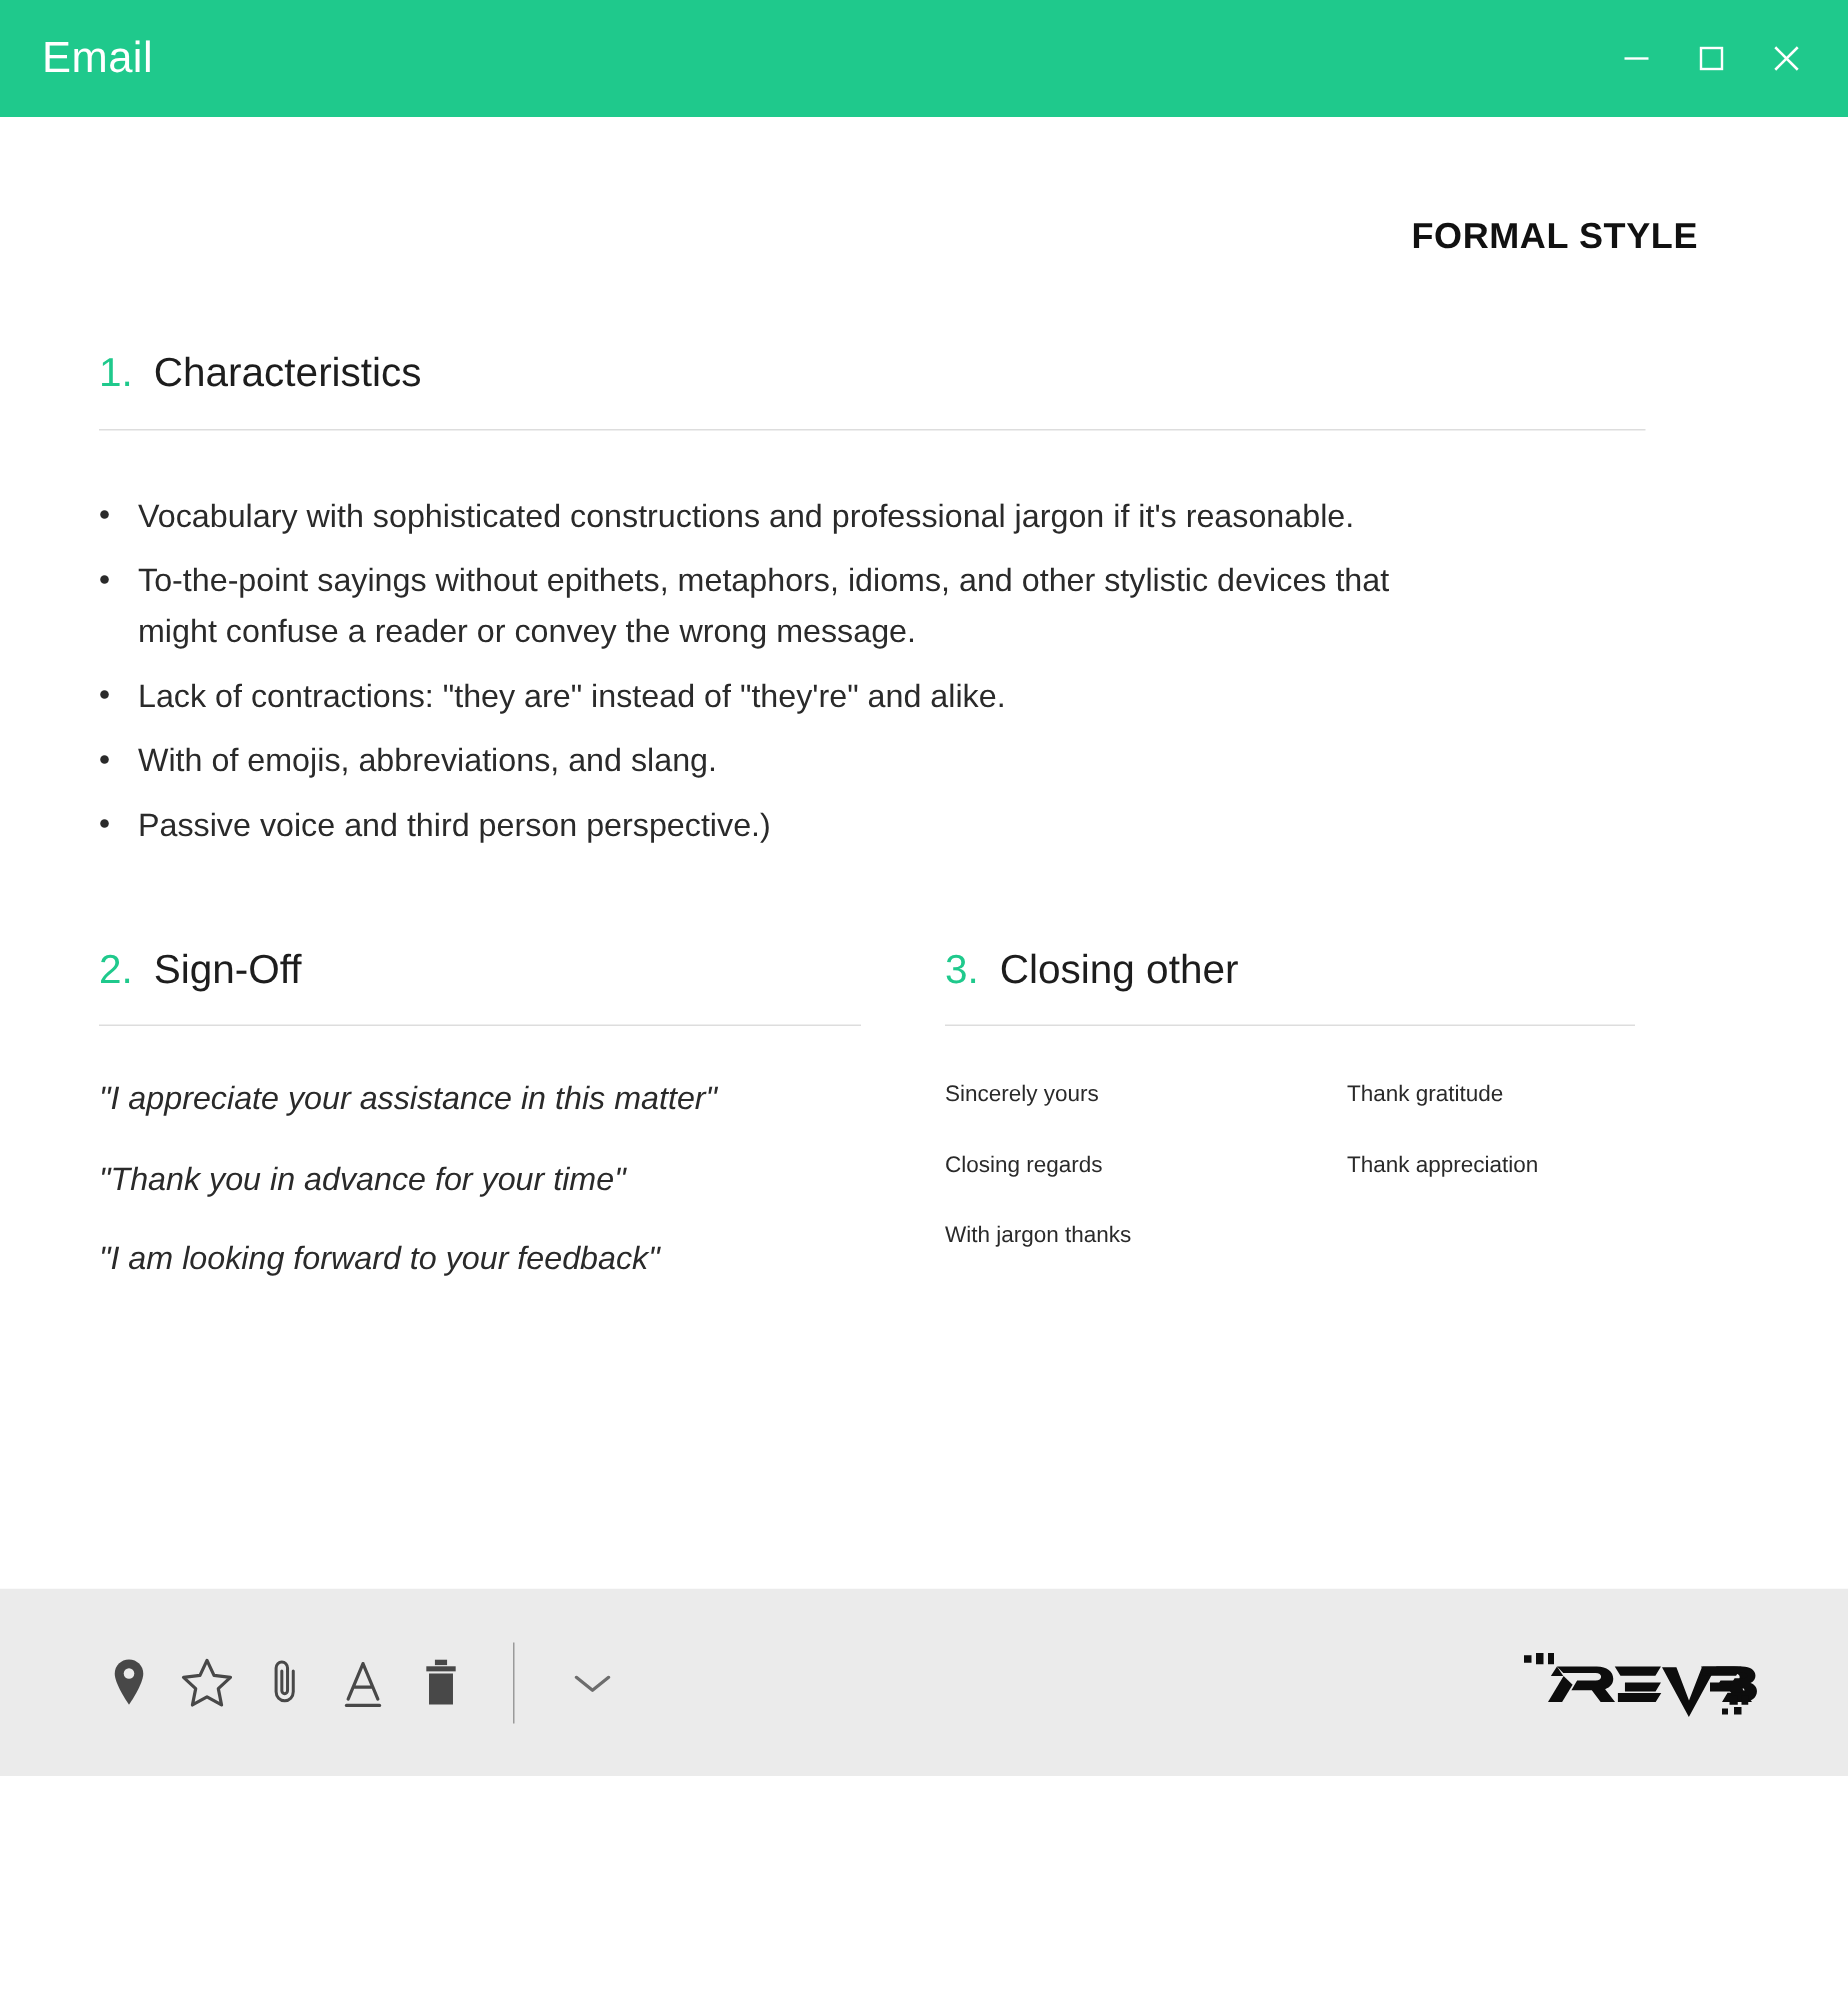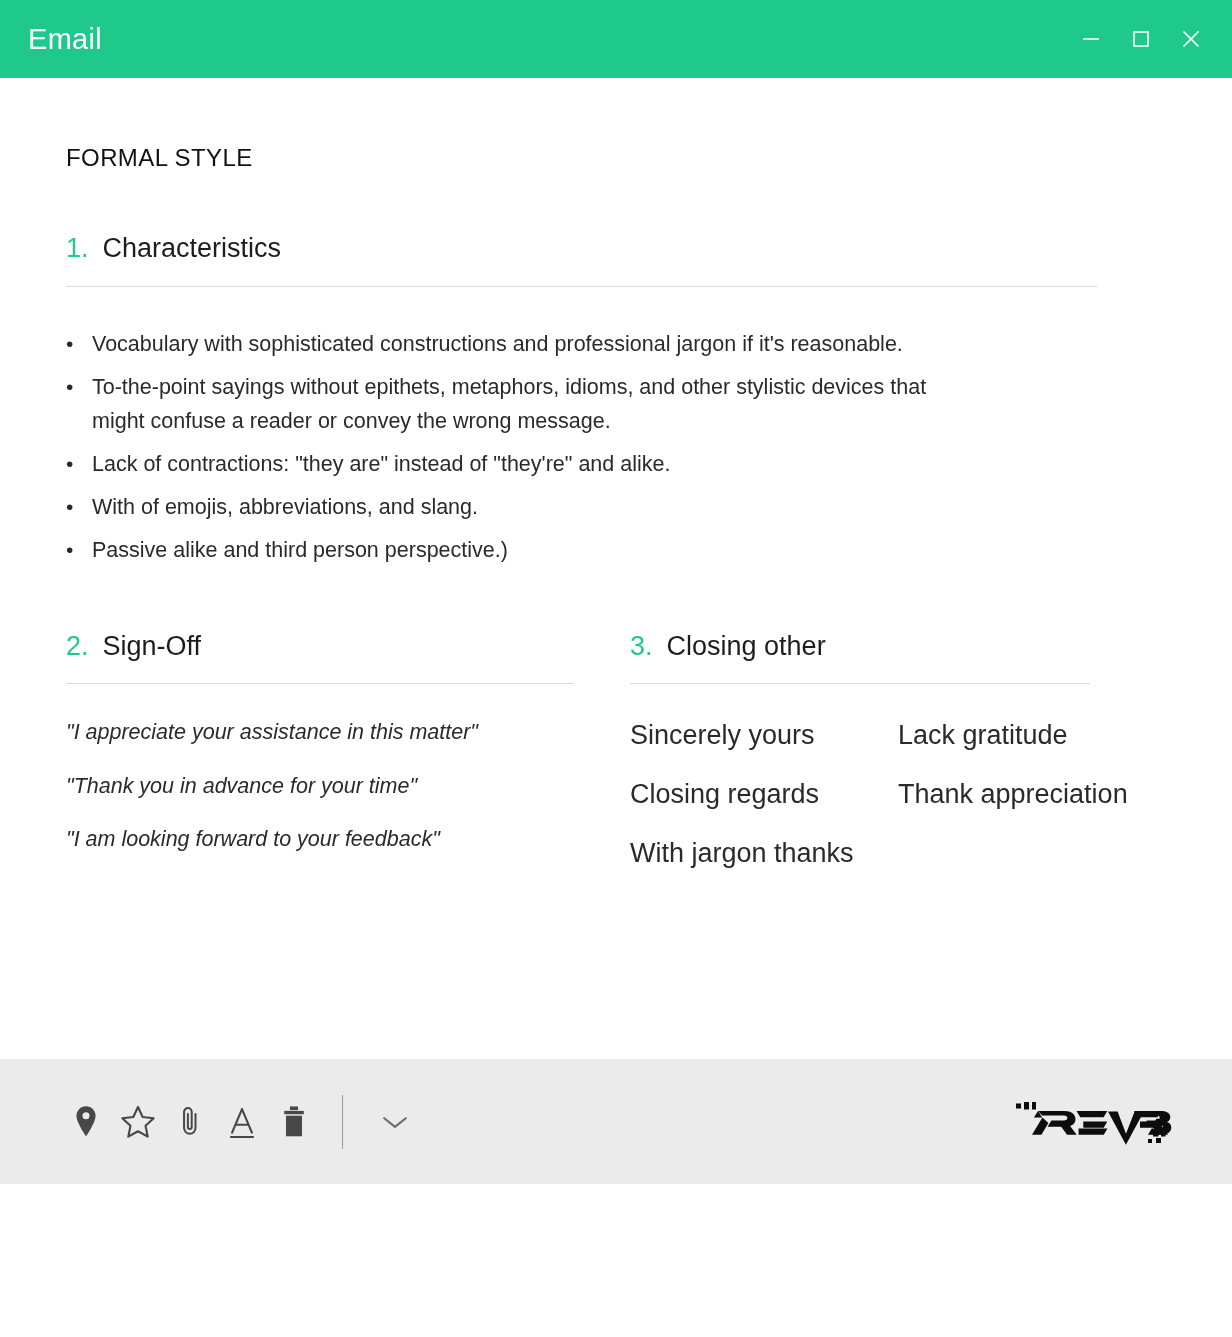--- a/index.html
+++ b/index.html
@@ -61,23 +61,23 @@
   
   .doc {
     flex: 1;
     position: relative;
     background: #ffffff;
     padding: 0 66px;
     box-sizing: border-box;
   }
 
   .doc-title {
-    text-align: left;
+    text-align: right;
     font-size: 24px;
-    font-weight: 400;
+    font-weight: 700;
     color: #111111;
     letter-spacing: 0.4px;
     margin-top: 66px;
     padding-right: 34px;
   }
 
   
   .section-head {
     display: flex;
     align-items: baseline;
@@ -151,21 +151,21 @@
     margin-bottom: 32px;
     white-space: nowrap;
   }
 
   .closing-cols {
     display: flex;
     margin-top: 38px;
   }
   .closing-col { width: 268px; }
   .closing-item {
-    font-size: 27px;
+    font-size: 15px;
     color: #2a2a2a;
     line-height: 1.0;
     margin-bottom: 32px;
     white-space: nowrap;
   }
 
   
   .footer {
     height: 125px;
     min-height: 125px;
@@ -260,21 +260,21 @@
       <li class="bullet">
         <span class="bullet-dot">•</span>
         <span class="bullet-text">Lack of contractions: "they are" instead of "they're" and alike.</span>
       </li>
       <li class="bullet">
         <span class="bullet-dot">•</span>
         <span class="bullet-text">With of emojis, abbreviations, and slang.</span>
       </li>
       <li class="bullet">
         <span class="bullet-dot">•</span>
-        <span class="bullet-text">Passive alike and third person perspective.)</span>
+        <span class="bullet-text">Passive voice and third person perspective.)</span>
       </li>
     </ul>
 
     <div class="columns">
 
       <div class="col-left">
         <div class="section-head">
           <span class="section-num">2.</span>
           <span>Sign-Off</span>
         </div>
@@ -292,21 +292,21 @@
           <span>Closing other</span>
         </div>
         <div class="rule" id="sec3-rule"></div>
         <div class="closing-cols">
           <div class="closing-col">
             <div class="closing-item">Sincerely yours</div>
             <div class="closing-item">Closing regards</div>
             <div class="closing-item">With jargon thanks</div>
           </div>
           <div class="closing-col">
-            <div class="closing-item">Lack gratitude</div>
+            <div class="closing-item">Thank gratitude</div>
             <div class="closing-item">Thank appreciation</div>
           </div>
         </div>
       </div>
 
     </div>
   </div>
 
   <div class="footer">
     <div class="footer-tools">

